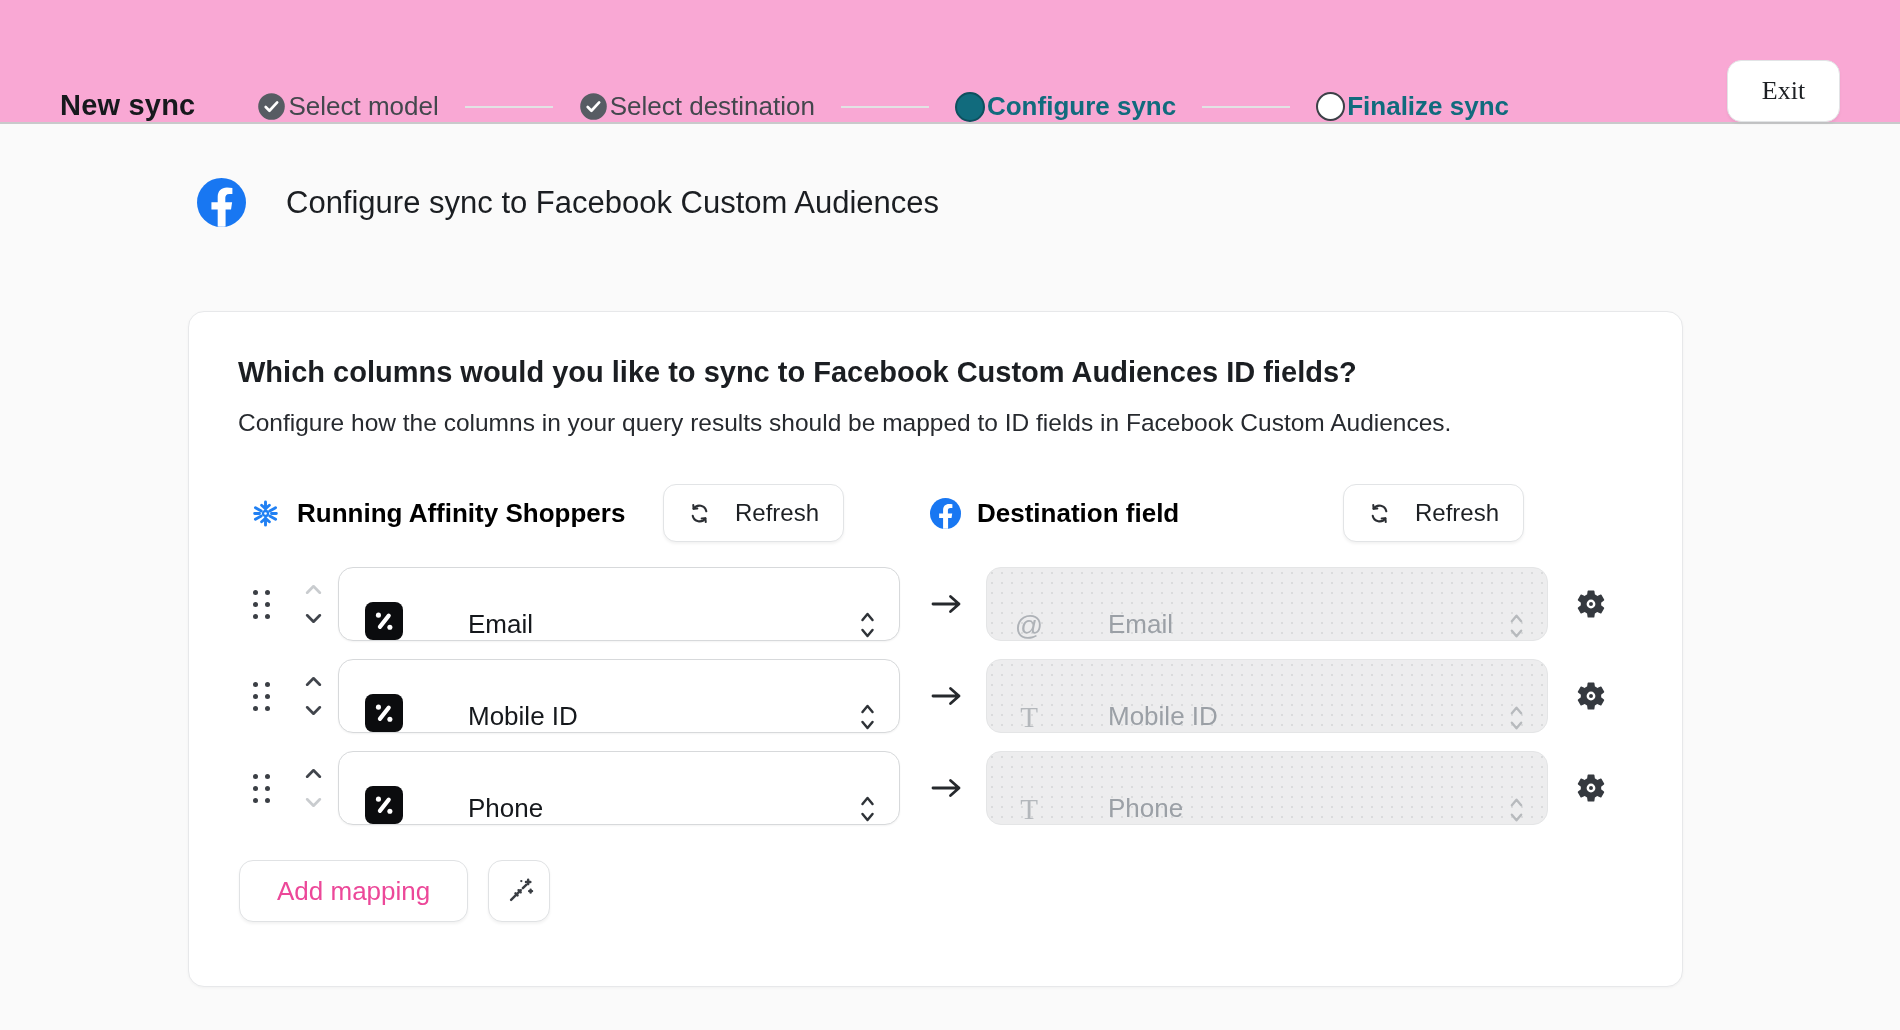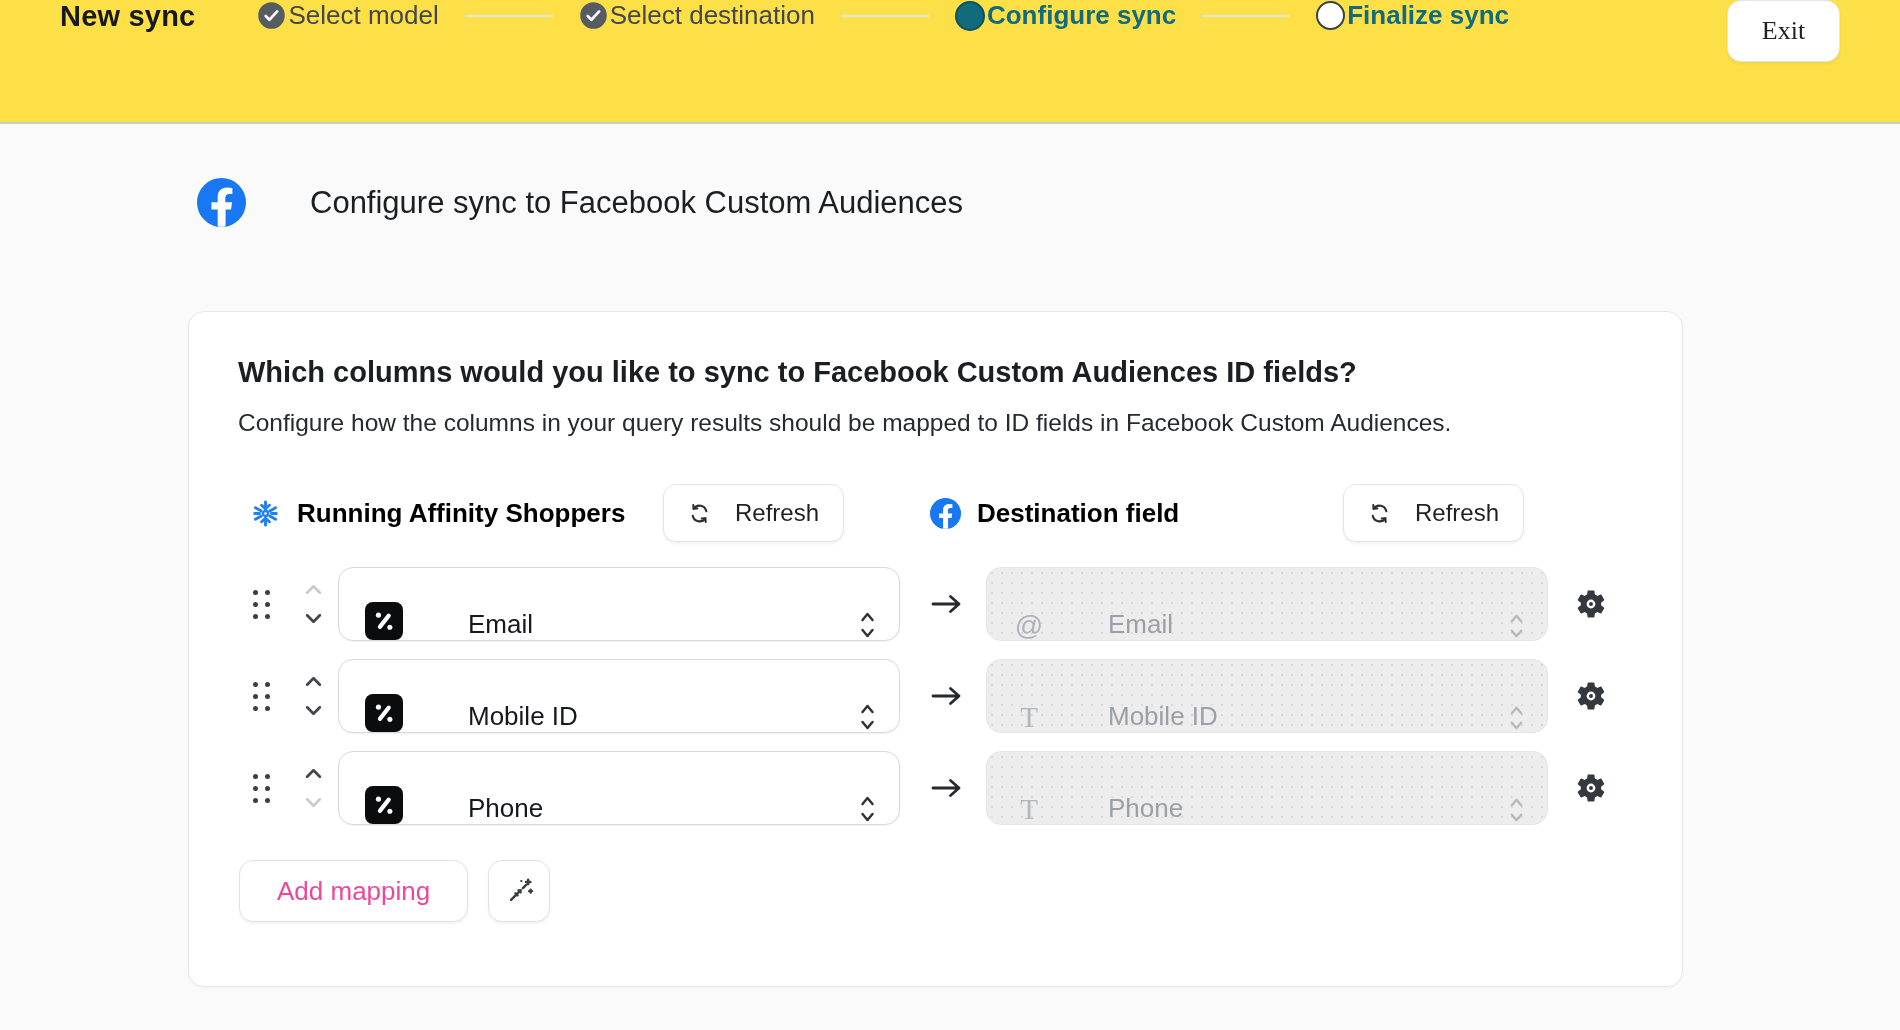--- a/index.html
+++ b/index.html
@@ -5,39 +5,39 @@
   * { box-sizing: border-box; }
   html,body { margin:0; padding:0; }
   body {
     width:1900px; height:1030px; overflow:hidden;
     background:#fafafa; color:#17191d;
     font-family:"Liberation Sans", sans-serif;
     -webkit-font-smoothing:antialiased;
   }
   
   .topbar {
-    height:124px; background:#fde047; border-bottom:2px solid #c9cacb;
-    display:flex; align-items:flex-start; padding:0 60px;
+    height:124px; background:#f9a8d4; border-bottom:2px solid #c9cacb;
+    display:flex; align-items:flex-end; padding:0 60px;
   }
   .brand { font-size:29px; font-weight:700; letter-spacing:.2px; margin-right:62px; white-space:nowrap; }
   .stepper { display:flex; align-items:center; }
   .step { display:flex; align-items:center; gap:2px; white-space:nowrap; }
   .step-label { font-size:26px; }
   .step.done .step-label { color:#43474d; font-weight:500; }
   .step.active .step-label, .step.upcoming .step-label { color:#116b7d; font-weight:600; }
   .connector { width:88px; height:2px; background:#e2e3e4; margin:0 26px; }
   .dot-active { width:30px; height:30px; border-radius:50%; background:#116b7d; border:2px solid #0d505e; }
   .circle-upcoming { width:29px; height:29px; border-radius:50%; background:#fff; border:2px solid #3c4047; }
   .exit-btn {
     margin-left:auto; width:113px; height:62px; border-radius:14px;
     background:#fff; border:1.5px solid #e2e4e6; box-shadow:0 2px 3px rgba(0,0,0,.05);
     font-size:26px; font-weight:500; color:#1d2024; font-family:Liberation Serif, serif; cursor:pointer;
   }
   
-  .page-heading { display:flex; align-items:center; gap:64px; margin:54px 0 0 197px;text-align:right; }
+  .page-heading { display:flex; align-items:center; gap:40px; margin:54px 0 0 197px;text-align:right; }
   .page-heading h1 { margin:0; font-size:31px; font-weight:500; color:#1b1e22; }
   
   .card {
     margin:84px 0 0 188px; width:1495px; height:676px;
     background:#fff; border:1.5px solid #e7e8ea; border-radius:16px;
     box-shadow:0 1px 3px rgba(0,0,0,.04);
     padding:44px 49px 0;
   }
   .card h2 { margin:0 0 20px; font-size:29px; font-weight:600; color:#1b1e22; }
   .card .desc { margin:0 0 46px; font-size:24.5px; font-weight:400; color:#272a2f; }

